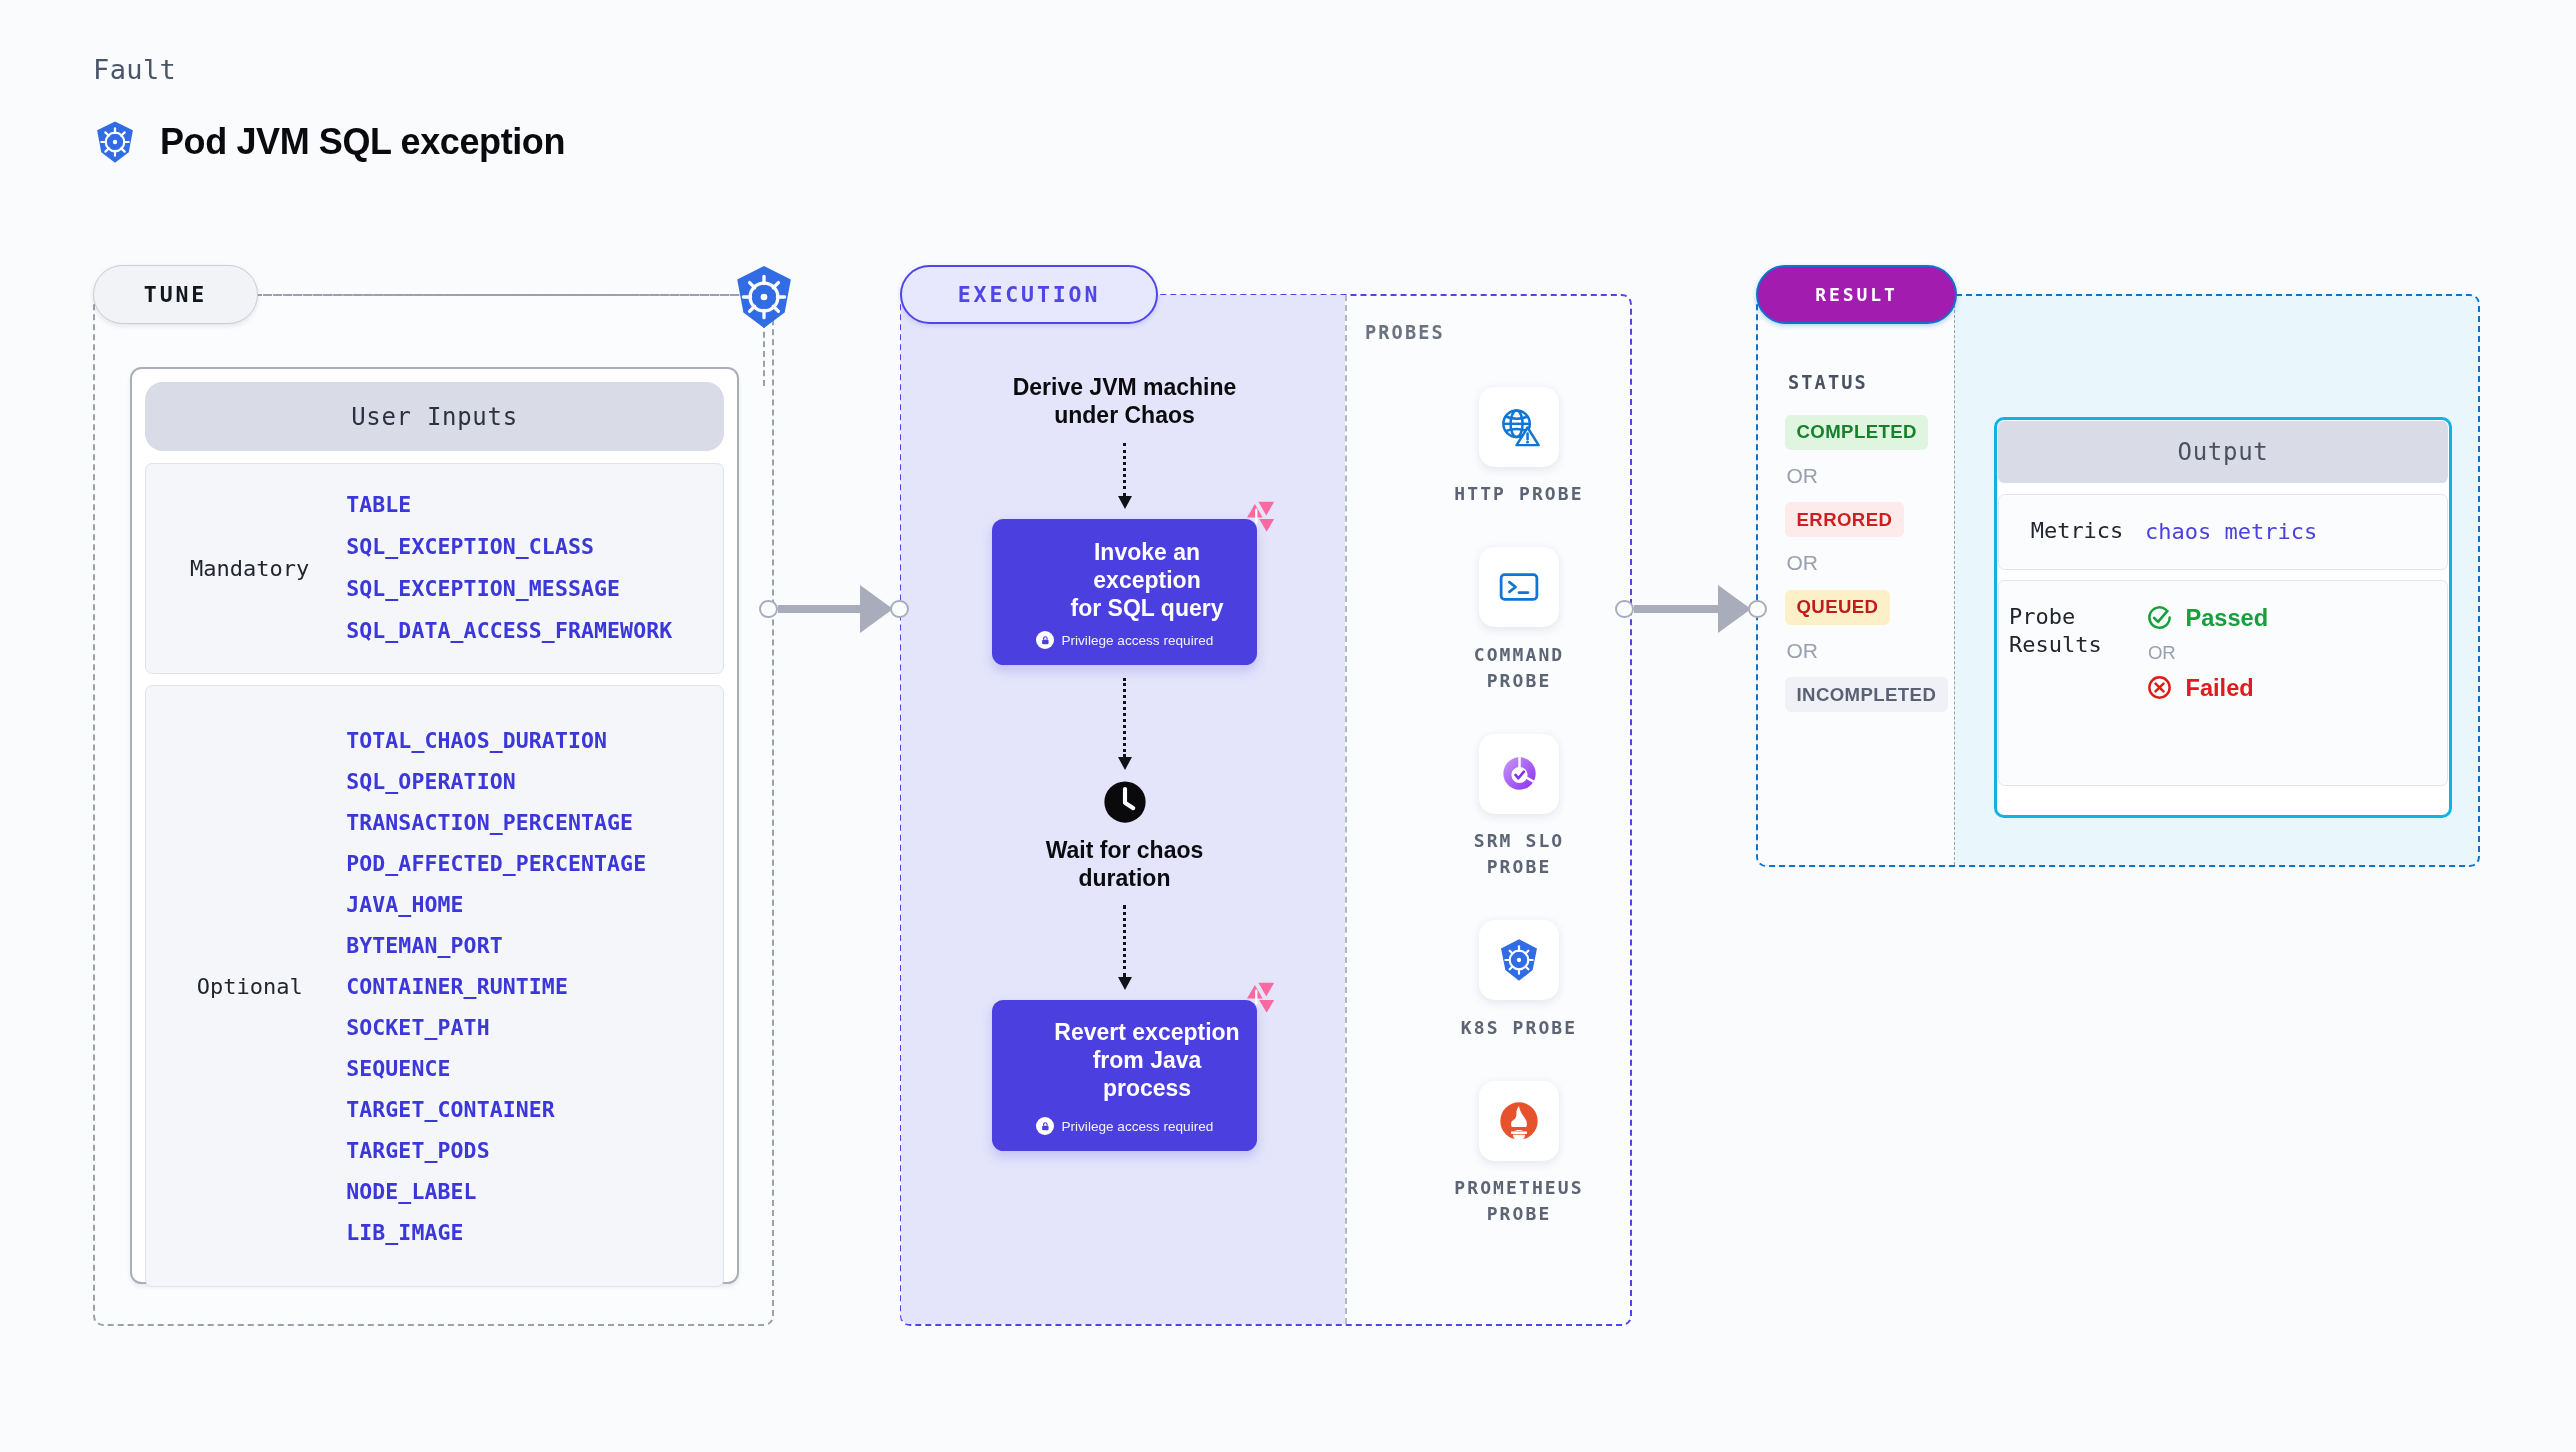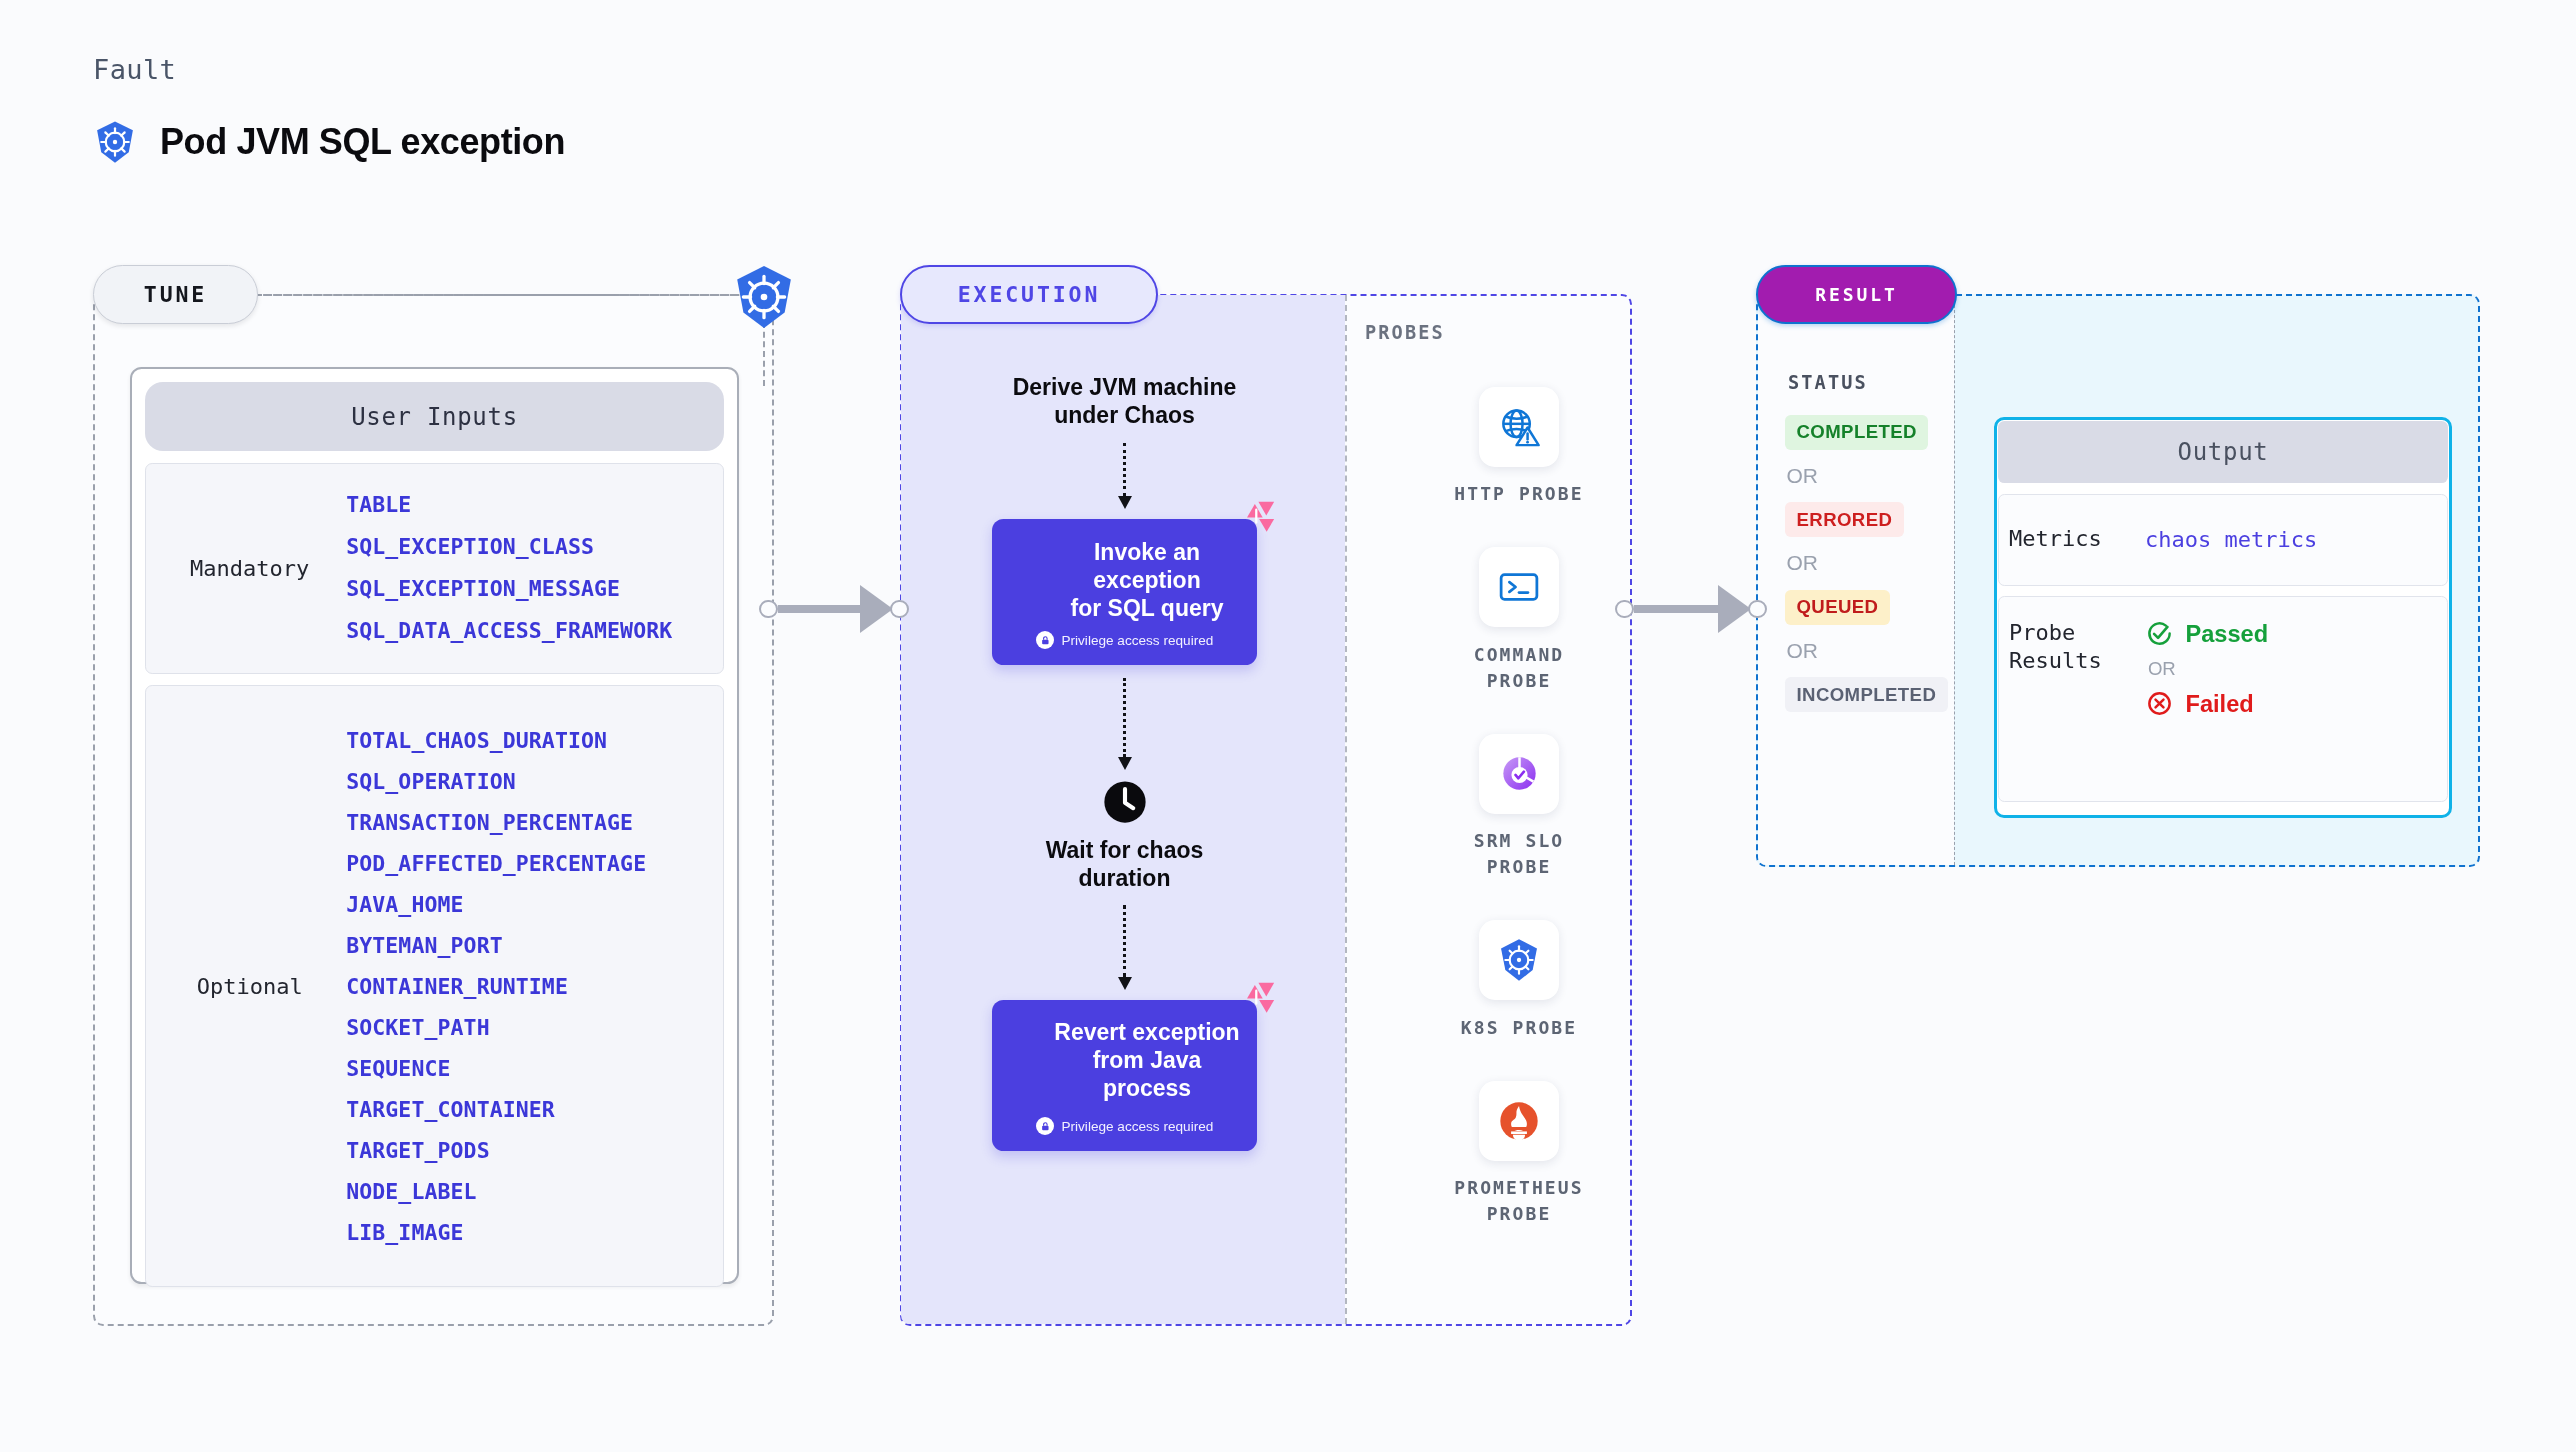--- a/index.html
+++ b/index.html
@@ -211,21 +211,21 @@
     margin-top: 10.7px; background: #fbfcfe; border: 1.4px solid #e1e4ec; border-radius: 6.4px;
     display: flex; align-items: center; padding: 14.3px 10px;
   }
   .out-key {
     flex: 0 0 136px; font-family: "DejaVu Sans Mono", monospace;
     font-size: 22px; color: #22252e; line-height: 1.3;
   }
   .out-val-metrics {
     font-family: "DejaVu Sans Mono", monospace; font-size: 22px; color: #4b3fe0;
   }
-  .out-row.metrics { height: 92px; }
+  .out-row.metrics { height: 76px; text-align: center; }
   .out-row.proberes { height: 206px; align-items: flex-start; padding-top: 21.5px; }
   .pr-stack { display: flex; flex-direction: column; gap: 8.6px; }
   .pr-item { display: flex; align-items: center; gap: 11.5px; }
   .pr-text { font-size: 23.6px; font-weight: 700; }
   .pr-pass { color: #15a03b; }
   .pr-fail { color: #e01b1b; }
   .pr-or { font-size: 18.6px; color: #9aa1ae; margin-left: 2.9px; }
 </style>
 </head>
 <body>

